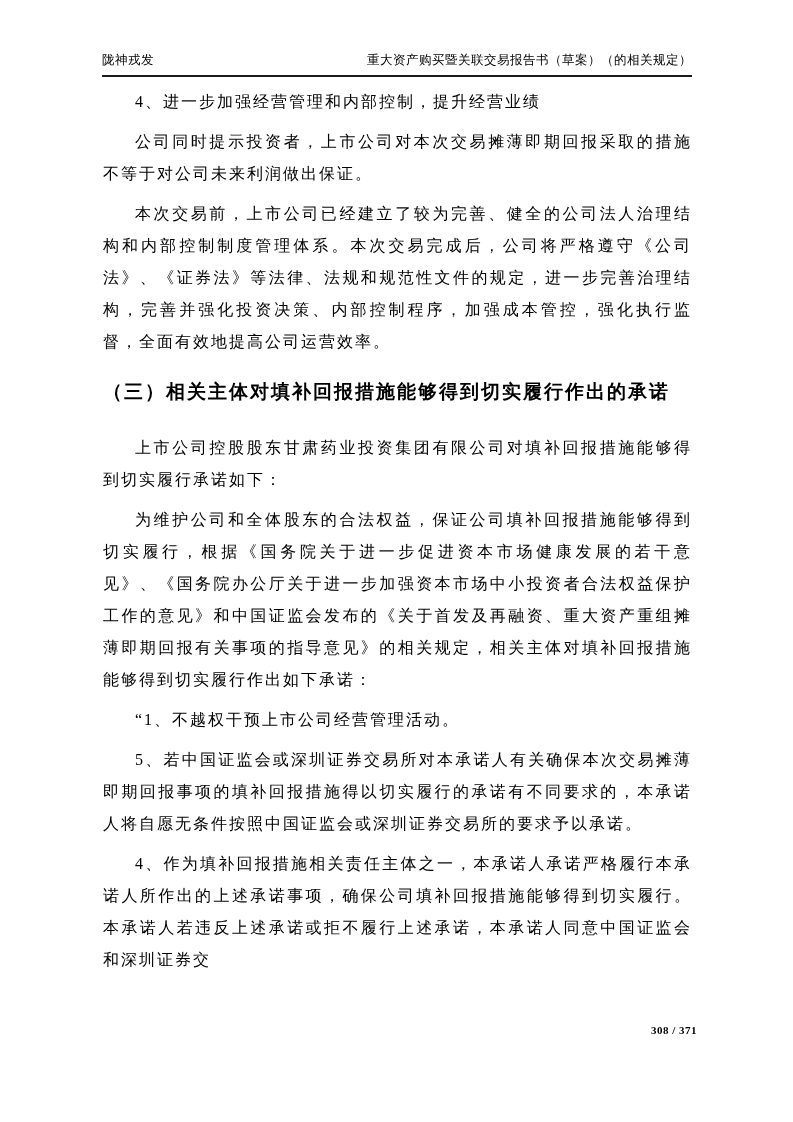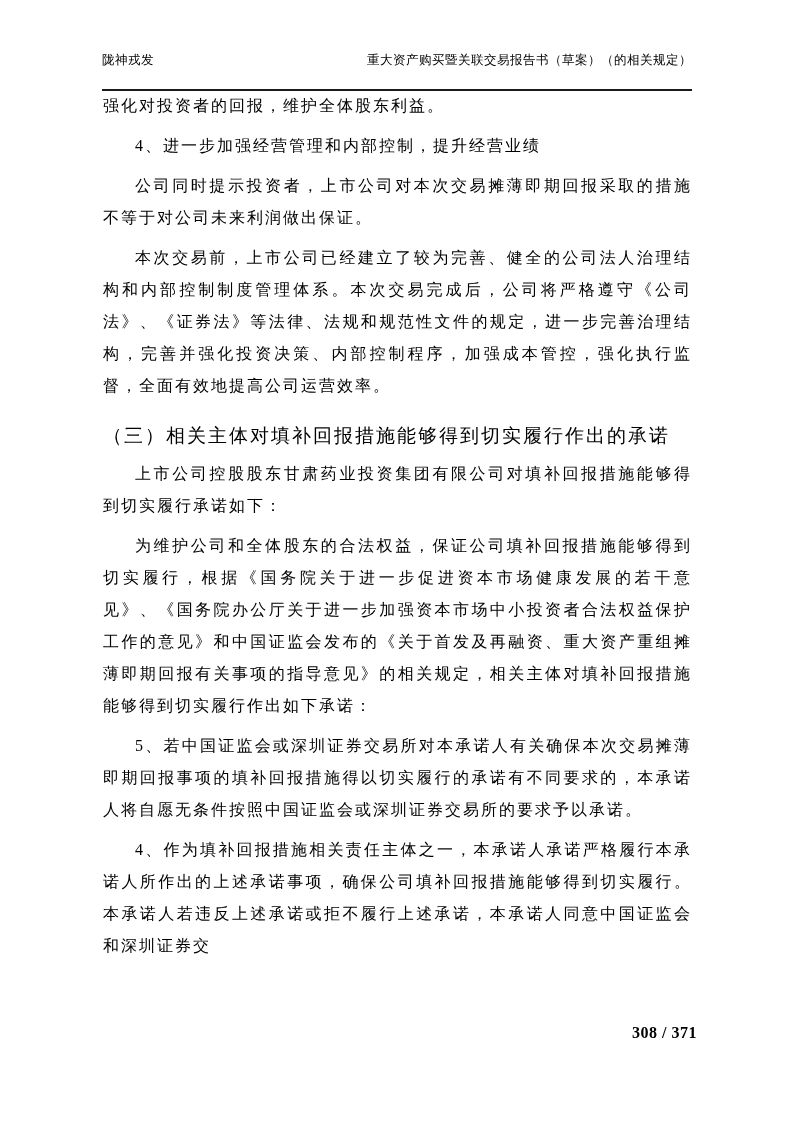--- a/index.html
+++ b/index.html
@@ -14,73 +14,73 @@
   }
   .page-header {
     position: absolute;
     top: 52px;
     left: 102px;
     width: 590px;
     display: flex;
     justify-content: space-between;
     align-items: flex-end;
     border-bottom: 2px solid #1a1a1a;
-    padding-bottom: 20px;
+    padding-bottom: 6px;
     font-size: 12.5px;
     letter-spacing: 0.5px;
   }
   .content {
     position: absolute;
     top: 78px;
     left: 103px;
     width: 589px;
     font-size: 16px;
     line-height: 32px;
     letter-spacing: 2px;
     text-align: justify;
   }
   .content p { margin: 8px 0; }
   .content p.first { margin-top: 12px; }
   .content p.indent, .content p.subheading { text-indent: 2em; }
   .content p.no-indent { text-indent: 0; }
   h2.section-heading {
-    margin: 20px 0 8px 0;
+    margin: 20px 0 26px 0;
     font-family: "Liberation Sans", "DejaVu Sans", sans-serif;
-    font-weight: normal;
+    font-weight: bold;
     font-size: 19px;
     line-height: 28px;
     letter-spacing: 2px;
     text-align: left;
   }
   .page-footer {
     position: absolute;
     top: 1024px;
     right: 96px;
-    font-size: 16px;
+    font-size: 11px;
     font-weight: bold;
     letter-spacing: 0.5px;
   }
 </style>
 </head>
 <body>
 
 <div class="page">
 
   <div class="page-header">
     <span>陇神戎发</span>
     <span>重大资产购买暨关联交易报告书（草案）（的相关规定）</span>
   </div>
 
   <div class="content">
-    <p class="no-indent first">强化对投资者的回报，维护全体股东利益。</p>
     <p class="subheading">4、进一步加强经营管理和内部控制，提升经营业绩</p>
     <p class="indent">公司同时提示投资者，上市公司对本次交易摊薄即期回报采取的措施不等于对公司未来利润做出保证。</p>
     <p class="indent">本次交易前，上市公司已经建立了较为完善、健全的公司法人治理结构和内部控制制度管理体系。本次交易完成后，公司将严格遵守《公司法》、《证券法》等法律、法规和规范性文件的规定，进一步完善治理结构，完善并强化投资决策、内部控制程序，加强成本管控，强化执行监督，全面有效地提高公司运营效率。</p>
     <h2 class="section-heading">（三）相关主体对填补回报措施能够得到切实履行作出的承诺</h2>
     <p class="indent">上市公司控股股东甘肃药业投资集团有限公司对填补回报措施能够得到切实履行承诺如下：</p>
     <p class="indent">为维护公司和全体股东的合法权益，保证公司填补回报措施能够得到切实履行，根据《国务院关于进一步促进资本市场健康发展的若干意见》、《国务院办公厅关于进一步加强资本市场中小投资者合法权益保护工作的意见》和中国证监会发布的《关于首发及再融资、重大资产重组摊薄即期回报有关事项的指导意见》的相关规定，相关主体对填补回报措施能够得到切实履行作出如下承诺：</p>
+    <p class="indent">“1、不越权干预上市公司经营管理活动。</p>
     <p class="indent">5、若中国证监会或深圳证券交易所对本承诺人有关确保本次交易摊薄即期回报事项的填补回报措施得以切实履行的承诺有不同要求的，本承诺人将自愿无条件按照中国证监会或深圳证券交易所的要求予以承诺。</p>
     <p class="indent">4、作为填补回报措施相关责任主体之一，本承诺人承诺严格履行本承诺人所作出的上述承诺事项，确保公司填补回报措施能够得到切实履行。本承诺人若违反上述承诺或拒不履行上述承诺，本承诺人同意中国证监会和深圳证券交</p>
   </div>
 
   <div class="page-footer">308 / 371</div>
 
 </div>
 
 </body></html>

